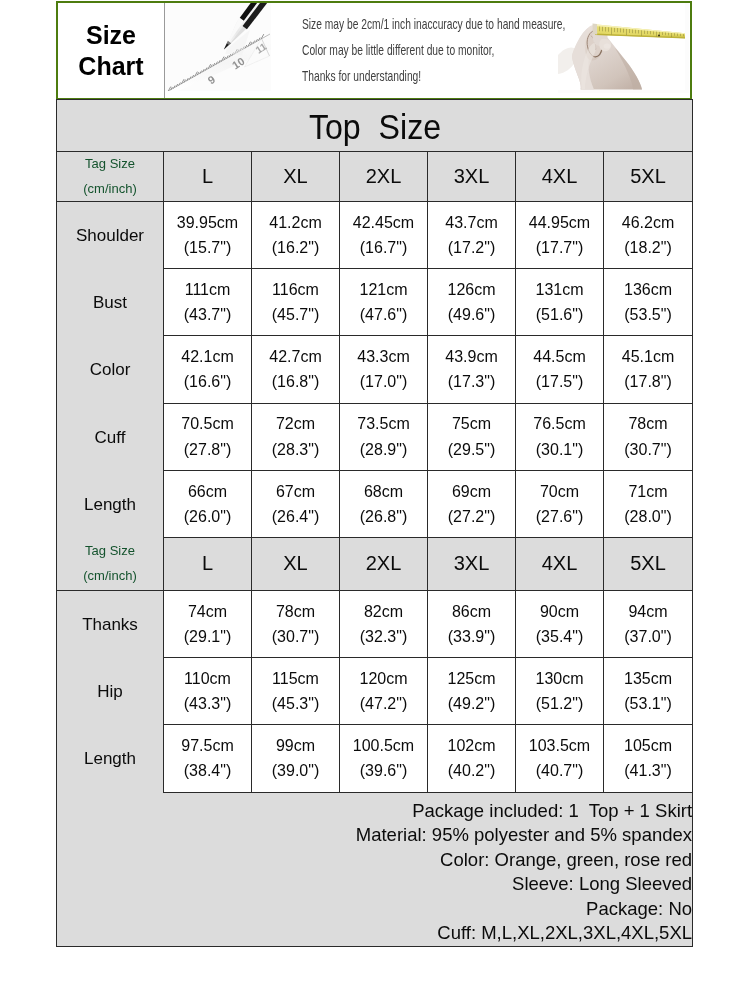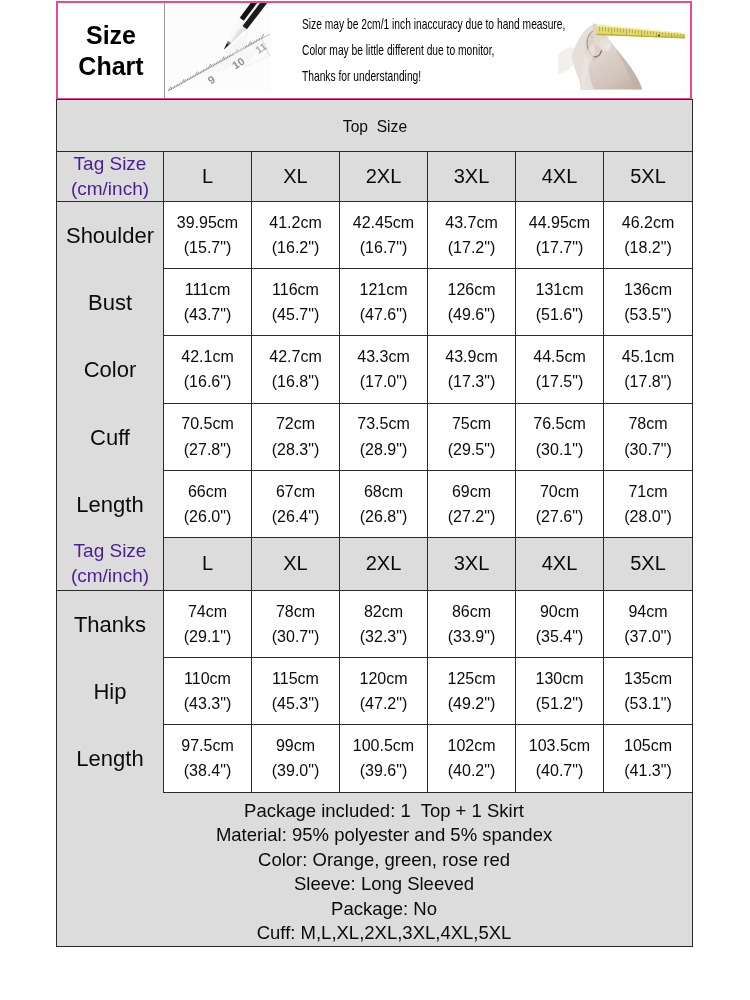--- a/index.html
+++ b/index.html
@@ -11,21 +11,21 @@
     overflow: hidden;
   }
   #page { position: relative; width: 750px; height: 1000px; background:#fff; }
 
 
   
   .banner {
     position: absolute;
     left: 56px; top: 1px;
     width: 636px; height: 99px;
-    border: 2px solid #ec4899;
+    border: 2px solid #4d7c0f;
     background: #ffffff;
     box-sizing: border-box;
     overflow: hidden;
   }
   .banner-inner { position:relative; width:100%; height:100%; }
   .banner-title {
     position: absolute; left: 0; top: 0;
     width: 106px; height: 100%;
     display: flex; flex-direction: column;
     align-items: center; justify-content: center;
@@ -34,21 +34,21 @@
     background: #fff;
     z-index: 5;
   }
   .banner-divider {
     position:absolute; left:106px; top:0; width:1px; height:100%;
     background:#9a9a9a; z-index:4;
   }
   .banner-note {
     position: absolute; left: 243.5px; top: 8px;
     z-index: 6;
-    color: #000000;
+    color: #404040;
     font-size: 14.8px;
     line-height: 26px;
   }
   .banner-note div { white-space: nowrap; transform: scaleX(0.693); transform-origin: left center; }
   .banner-photo-ruler {
     position: absolute; left: 106px; top: 0px; z-index: 3; width:107px; height:88px;
   }
   .banner-photo-hand {
     position: absolute; left: 500px; top: 0px; z-index: 3; width:131px; height:90px;
   }
@@ -63,32 +63,32 @@
     table-layout: fixed;
   }
   .chart td {
     border: 1px solid #2a2a2a;
     text-align: center;
     vertical-align: middle;
     color: #0b0b0b;
     background: #dcdcdc;
     padding: 0;
   }
-  .sect-title { font-size: 17px; height: 51px; text-decoration: underline; }
+  .sect-title { font-size: 35px; height: 51px; text-decoration: underline; }
   .sect-title span { display:inline-block; white-space:pre; transform: scaleX(0.918); }
-  .chart td.tagsize { color:#4c1d95; font-size:19px; line-height:24.5px; height:48px; }
+  .chart td.tagsize { color:#14532d; font-size:13px; line-height:24.5px; height:48px; }
   .chart td.tagsize.s2 { height: 52px; }
   .sect-title.s2 { height: 49px; }
   .sect-title span { position: relative; top: 1px; }
   .hdr { font-size: 20px; }
-  .rowlabel { font-size: 22px; height: 66.2px; position:relative; top:1px; }
+  .rowlabel { font-size: 17px; height: 66.2px; position:relative; top:1px; }
   .val { font-size: 16px; line-height: 25.3px; background:#ffffff !important; padding-top:3px; }
   .chart td.notes div { white-space: pre; }
   .chart td.notes {
-    text-align: center;
+    text-align: right;
     vertical-align: top;
     font-size: 18.5px;
     line-height: 24.5px;
     padding: 6px 0 0 19px;
     height: 143px;
     box-sizing: border-box;
   }
 </style>
 </head>
 <body>

